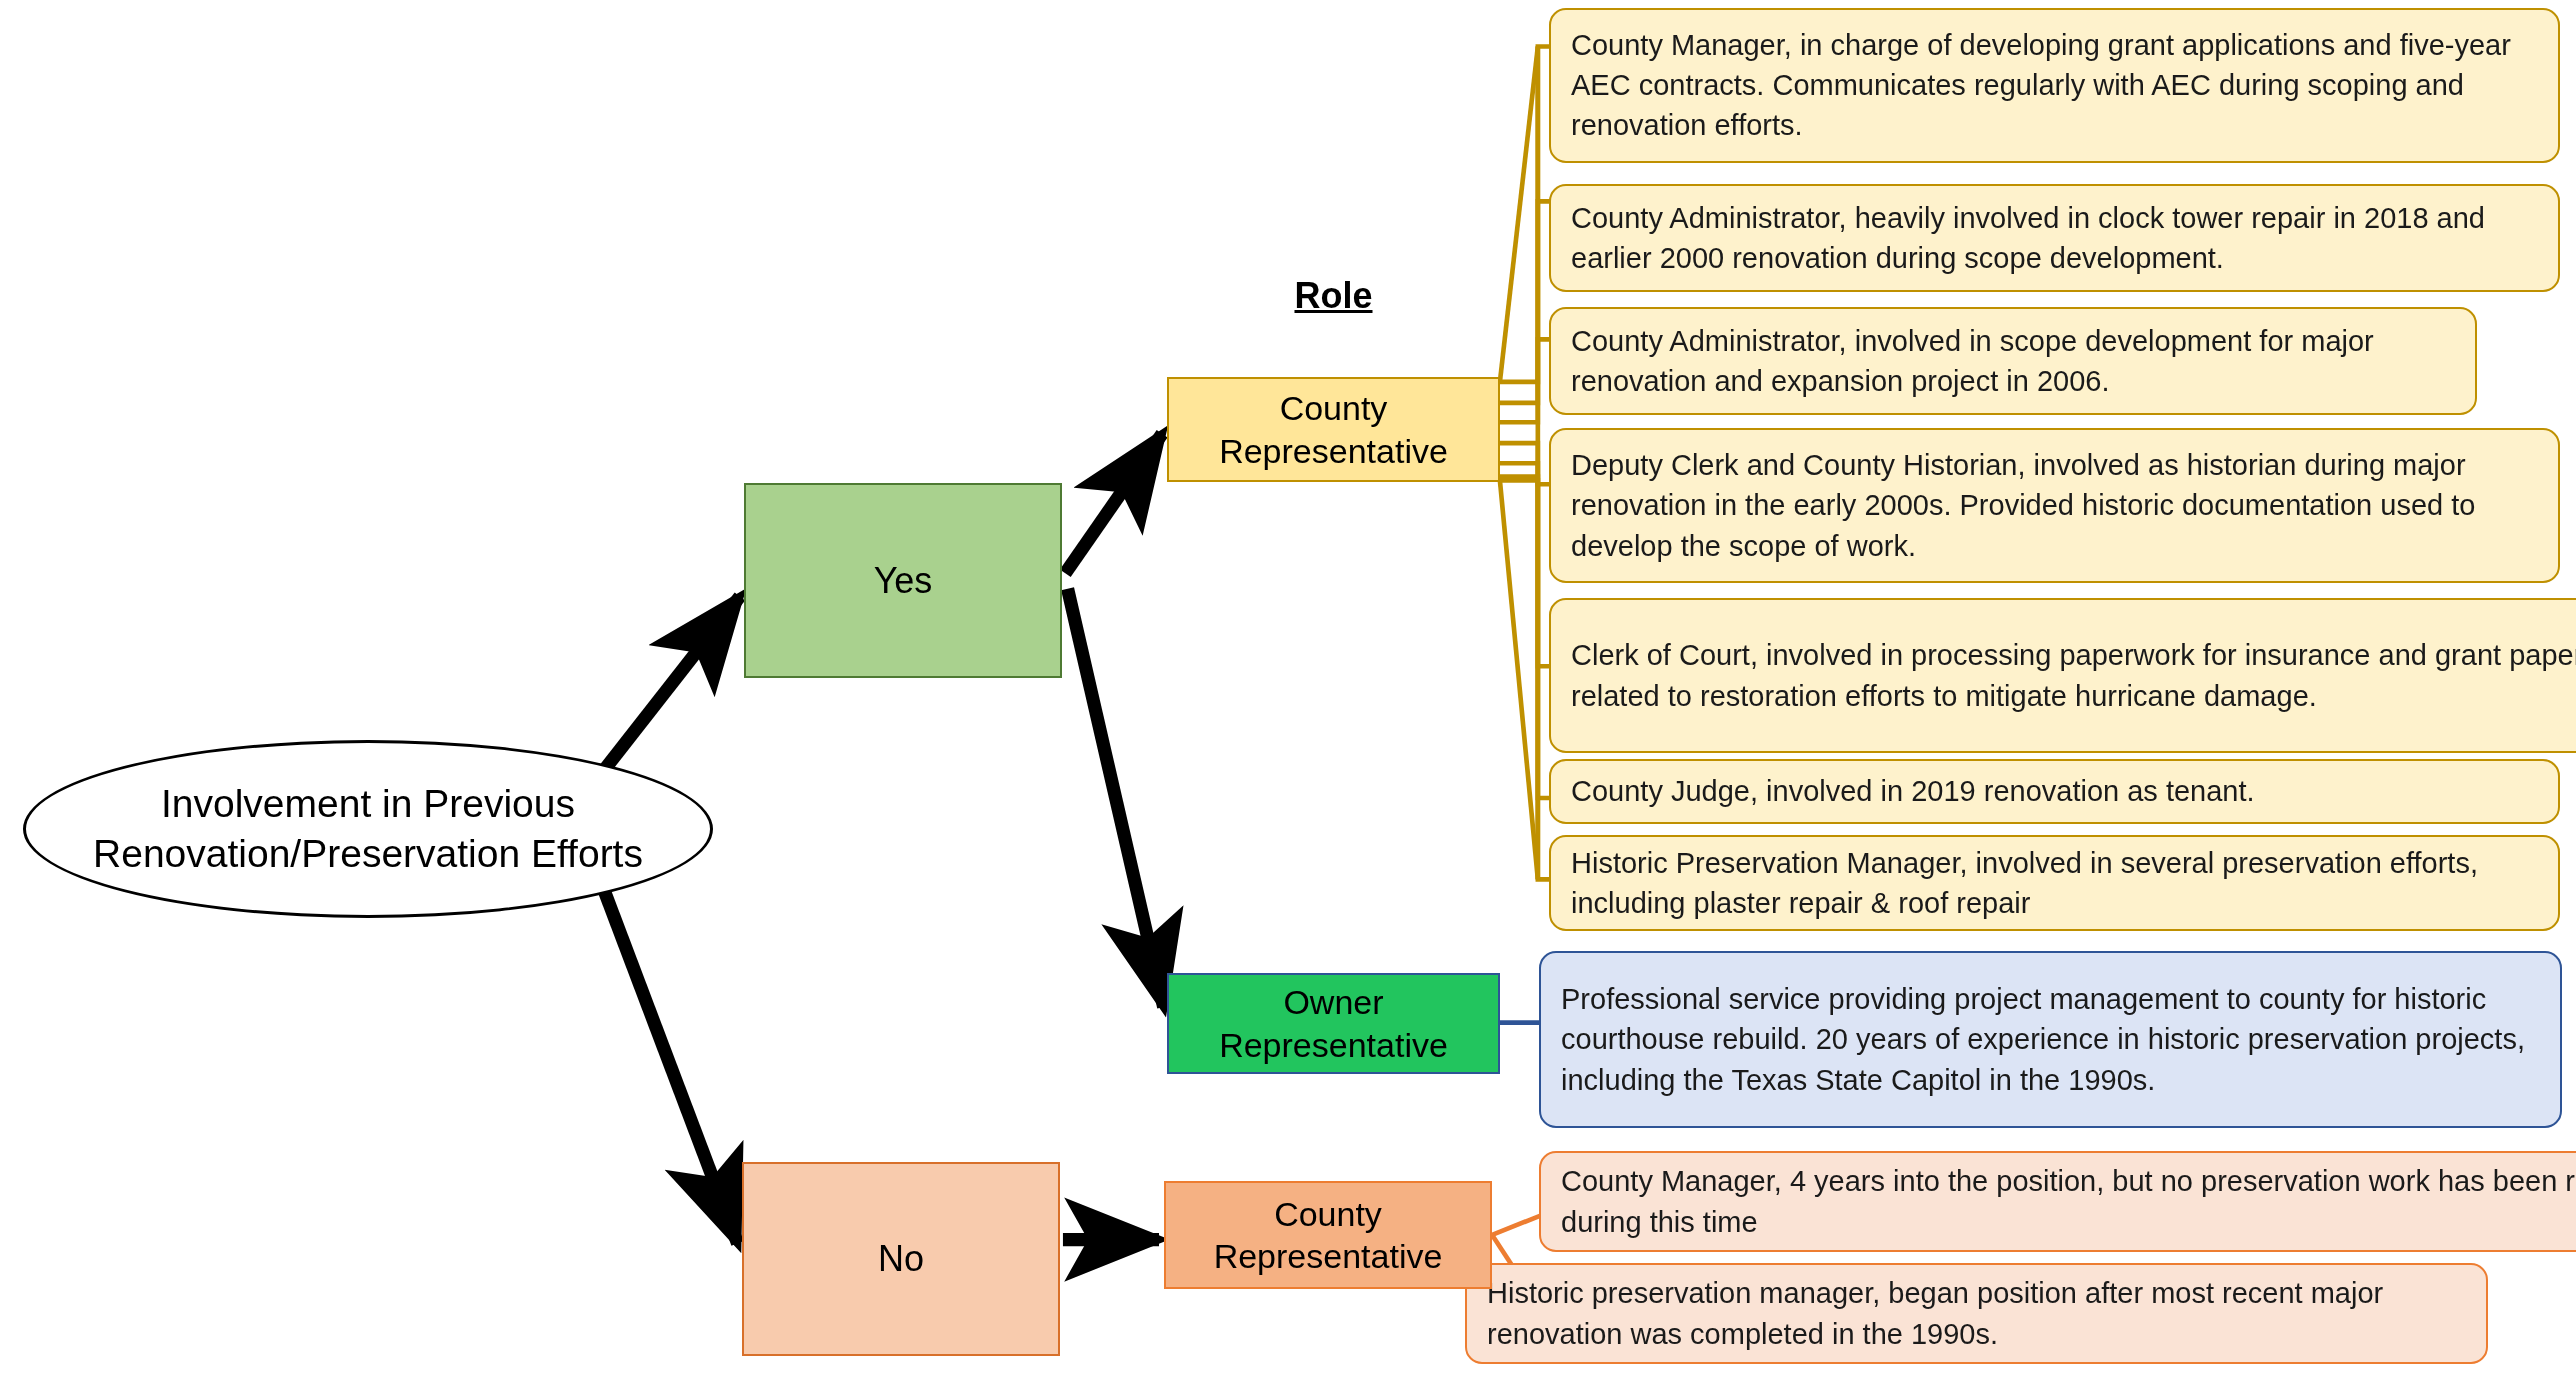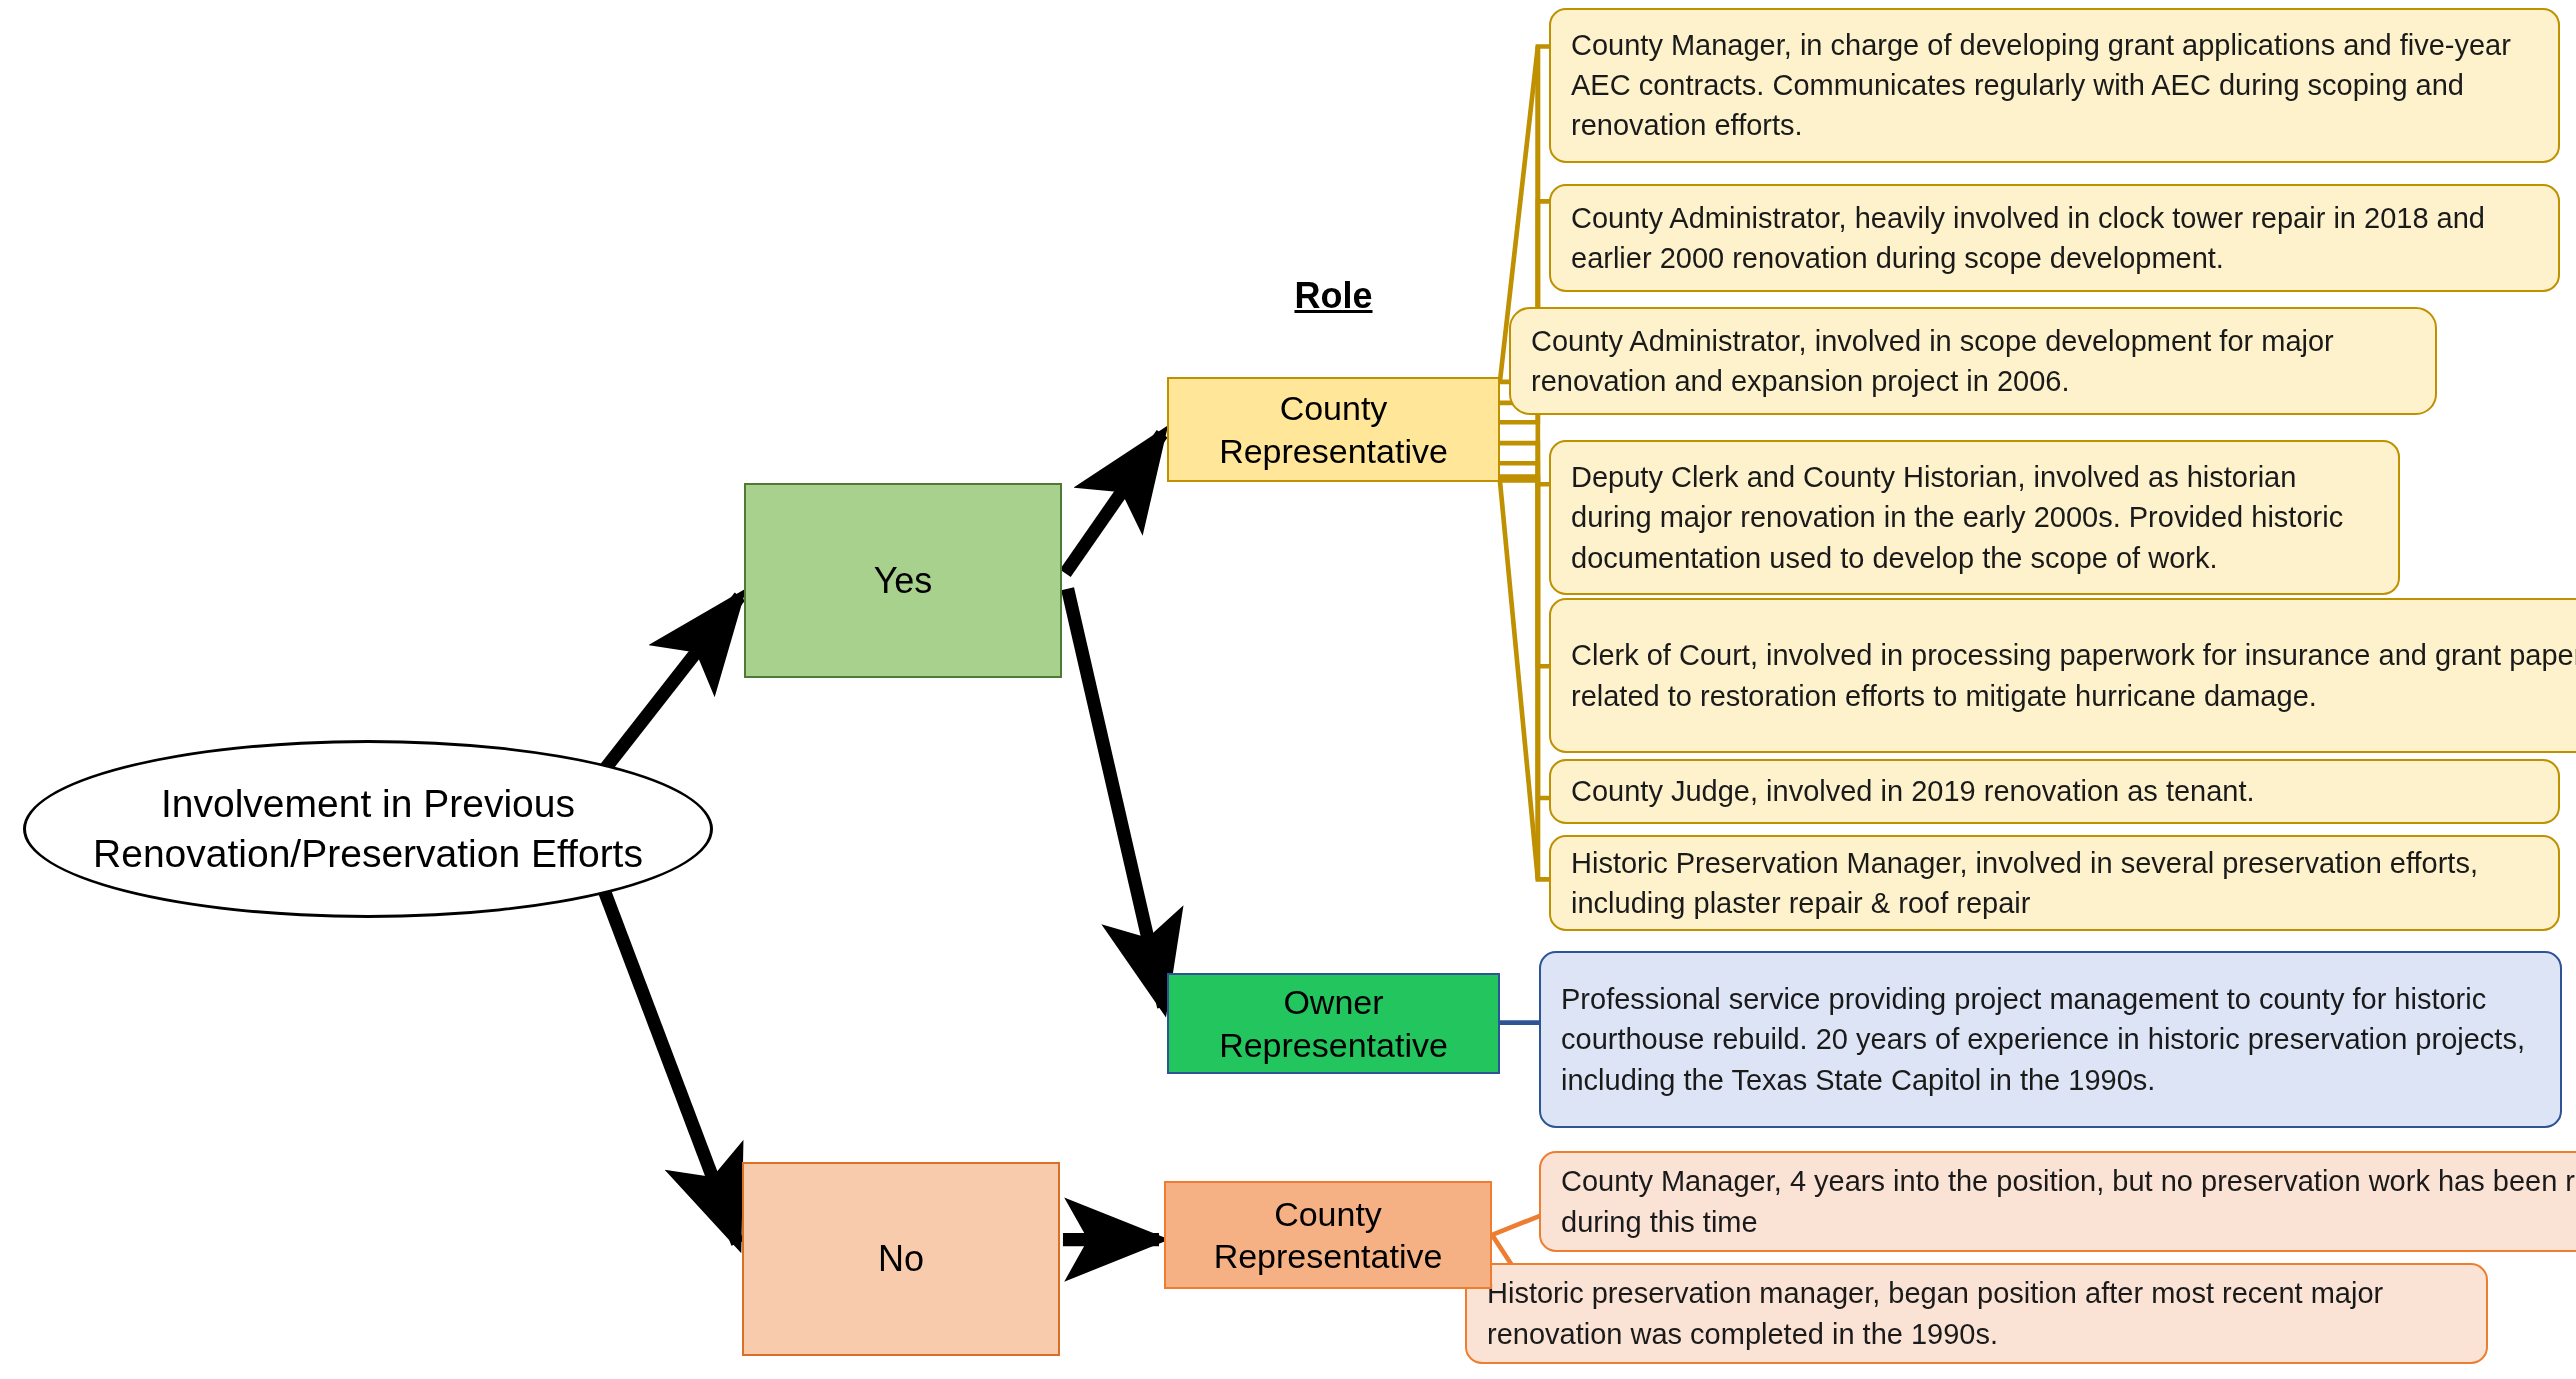--- a/index.html
+++ b/index.html
@@ -235,25 +235,25 @@
   </div>
 
   <div class="callout cream" style="left:1549px; top:7.7px; width:1011px; height:155px;">
     <div class="txt">County Manager, in charge of developing grant applications and five-year AEC contracts. Communicates regularly with AEC during scoping and renovation efforts.</div>
   </div>
 
   <div class="callout cream" style="left:1549px; top:184px; width:1011px; height:108px;">
     <div class="txt">County Administrator, heavily involved in clock tower repair in 2018 and earlier 2000 renovation during scope development.</div>
   </div>
 
-  <div class="callout cream" style="left:1509px; top:307px; width:928px; height:108px;border-radius:21px;">
+  <div class="callout cream" style="left:1549px; top:307px; width:928px; height:108px;">
     <div class="txt">County Administrator, involved in scope development for major renovation and expansion project in 2006.</div>
   </div>
 
-  <div class="callout cream" style="left:1549px; top:428px; width:851px; height:155px;margin-top:12px;">
+  <div class="callout cream" style="left:1549px; top:428px; width:1011px; height:155px;">
     <div class="txt">Deputy Clerk and County Historian, involved as historian during major renovation in the early 2000s. Provided historic documentation used to develop the scope of work.</div>
   </div>
 
   <div class="callout cream" style="left:1549px; top:598px; width:1157px; height:155px;">
     <div class="txt">Clerk of Court, involved in processing paperwork for insurance and grant paperwork related to restoration efforts to mitigate hurricane damage.</div>
   </div>
 
   <div class="callout cream" style="left:1549px; top:759px; width:1011px; height:65px;">
     <div class="txt">County Judge, involved in 2019 renovation as tenant.</div>
   </div>

